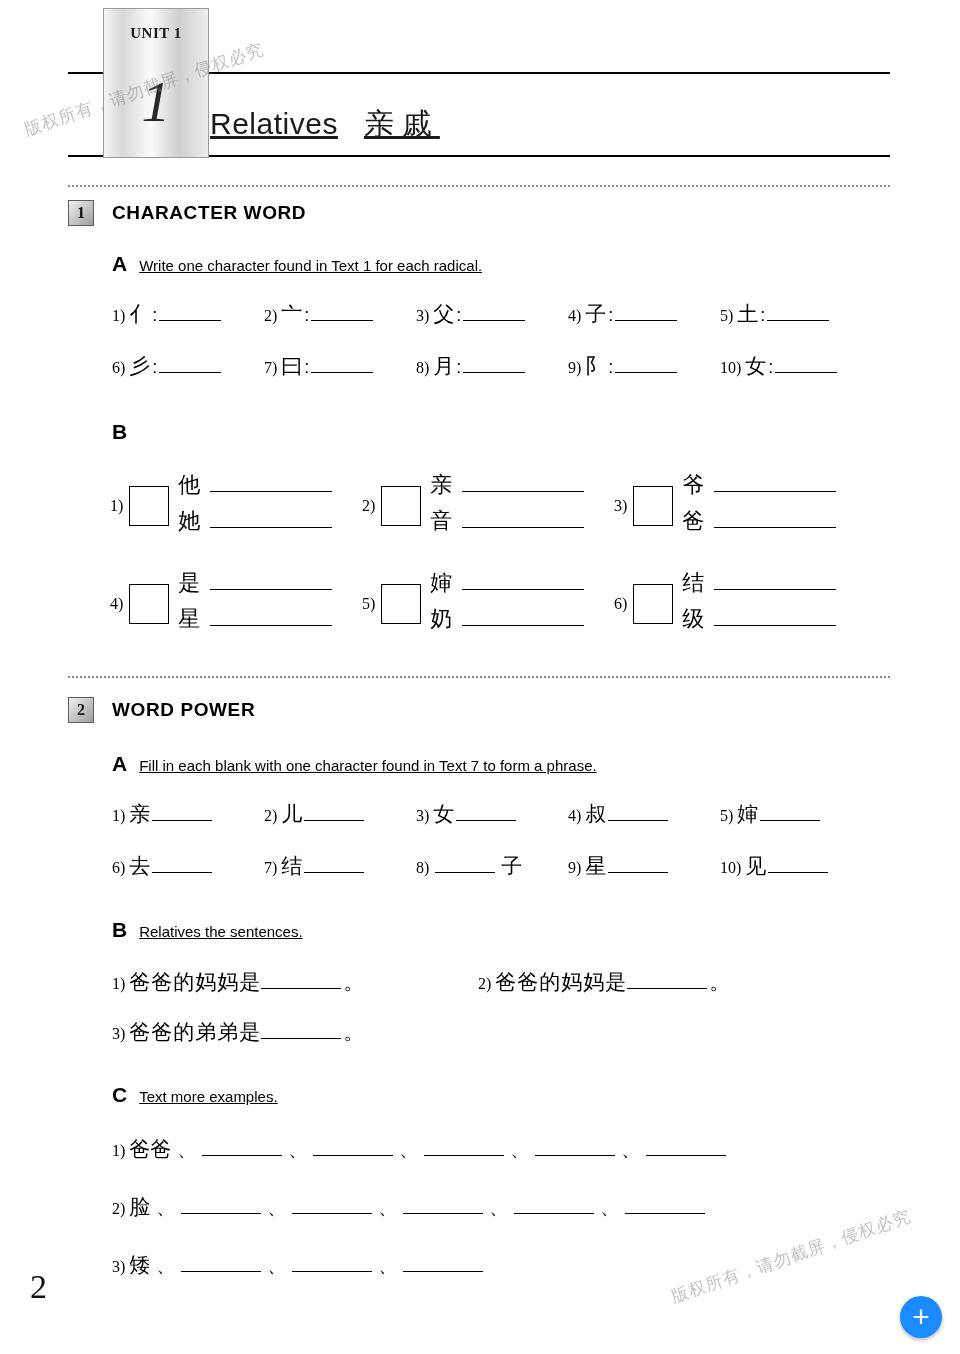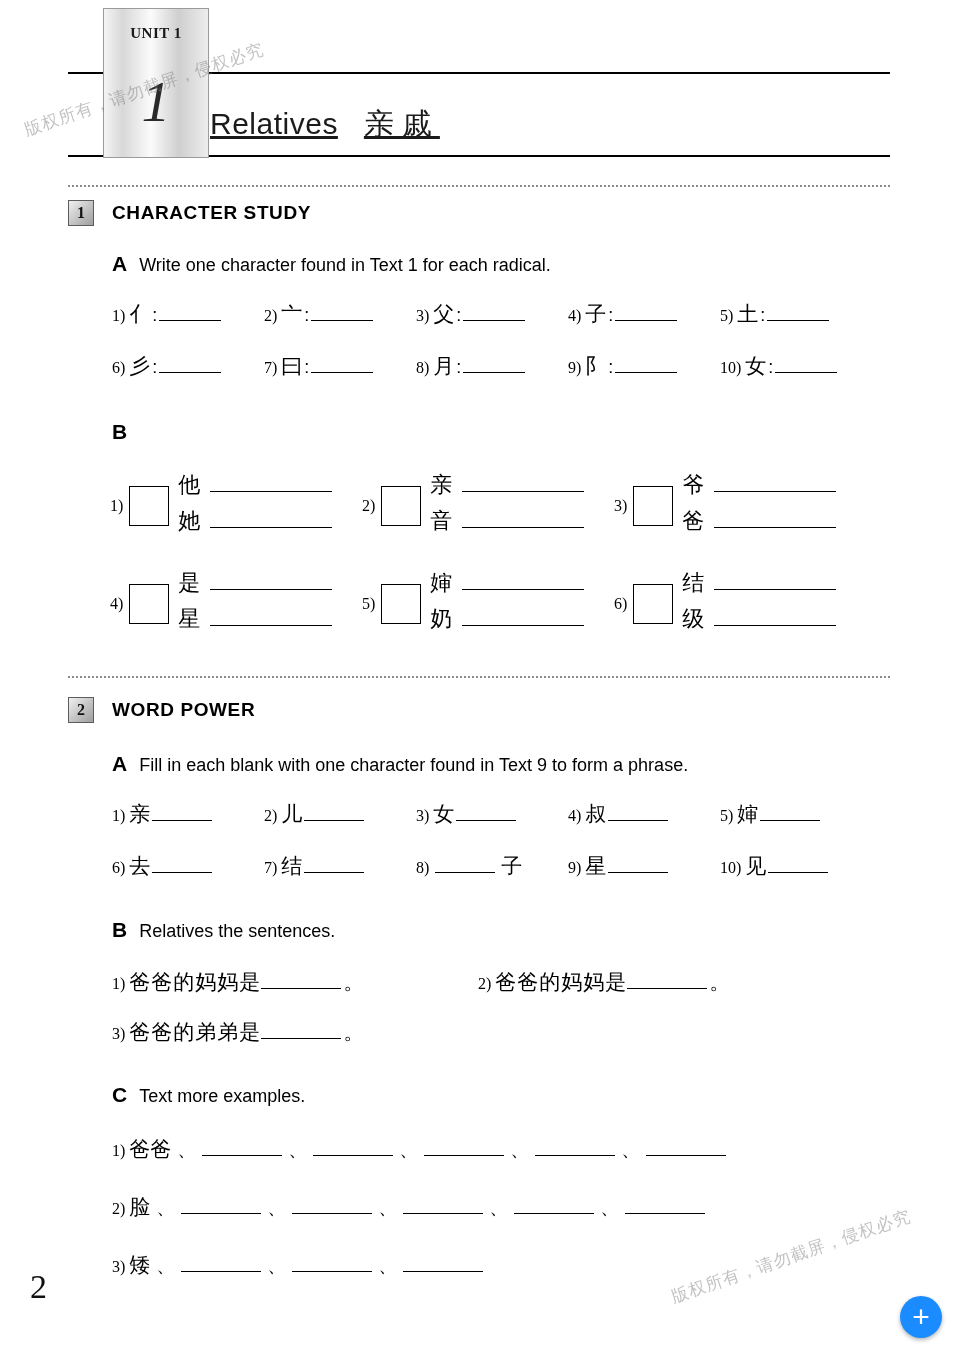--- a/index.html
+++ b/index.html
@@ -144,21 +144,21 @@
     left: 112px;
     font-size: 19px;
     display: flex;
     align-items: baseline;
   }
   .part .letter {
     font-weight: bold;
     font-size: 21px;
     margin-right: 12px;
   }
-  .part .txt { font-size: 18px; }
+  .part .txt { font-size: 15px; text-decoration: underline; }
 
   
   .row {
     position: absolute;
     display: flex;
     align-items: baseline;
   }
   .item {
     display: flex;
     align-items: baseline;
@@ -291,21 +291,21 @@
   </div>
 
   <div class="watermark wm1">版权所有，请勿截屏，侵权必究</div>
   <div class="watermark wm2">版权所有，请勿截屏，侵权必究</div>
 
   <div class="dotted d1"></div>
   <div class="dotted d2"></div>
 
   <div class="sec-head" style="top:200px;">
     <div class="sec-num">1</div>
-    <div class="sec-title">CHARACTER STUDY</div>
+    <div class="sec-title">CHARACTER WORD</div>
   </div>
 
   <div class="part" style="top:252px;">
     <span class="letter">A</span>
     <span class="txt">Write one character found in Text 1 for each radical.</span>
   </div>
 
   <div class="row" style="left:112px; top:300px;">
     <div class="item" style="width:152px;">
       <span class="idx">1)</span>
@@ -466,21 +466,21 @@
     </span>
   </div>
 
   <div class="sec-head" style="top:697px;">
     <div class="sec-num">2</div>
     <div class="sec-title">WORD POWER</div>
   </div>
 
   <div class="part" style="top:752px;">
     <span class="letter">A</span>
-    <span class="txt">Fill in each blank with one character found in Text 9 to form a phrase.</span>
+    <span class="txt">Fill in each blank with one character found in Text 7 to form a phrase.</span>
   </div>
 
   <div class="row" style="left:112px; top:800px;">
     <div class="wp-item" style="width:152px;">
       <span class="idx">1)</span>
       <span class="han">亲</span>
       <span class="blank w60"></span>
     </div>
     <div class="wp-item" style="width:152px;">
       <span class="idx">2)</span>

